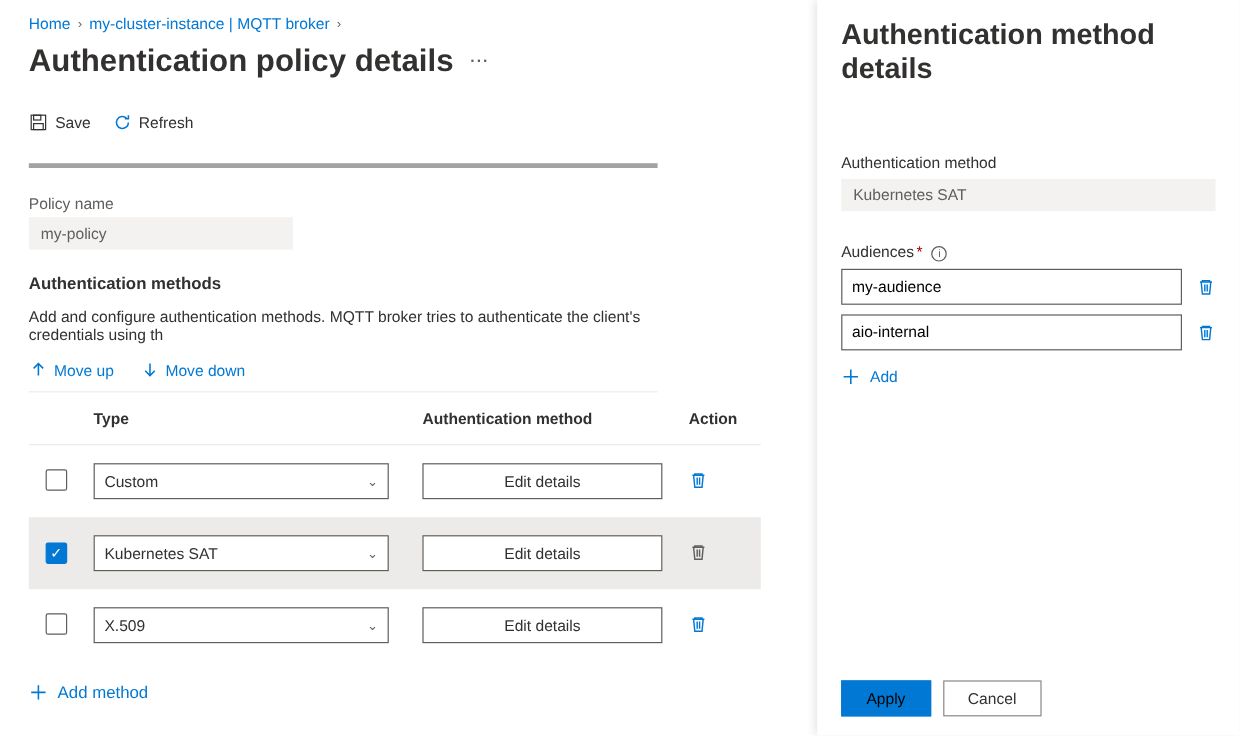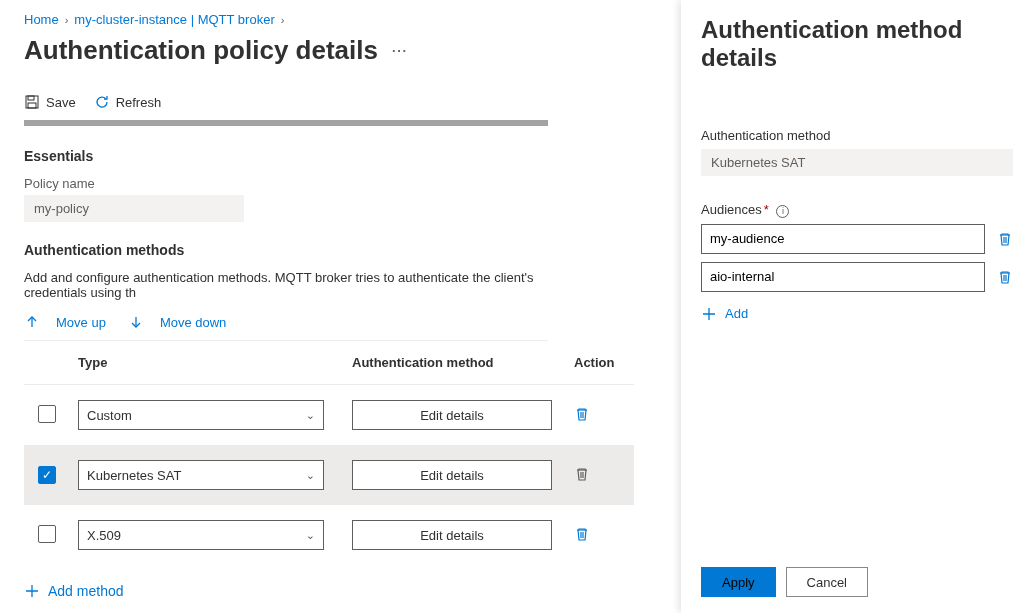--- a/index.html
+++ b/index.html
@@ -35,22 +35,22 @@
     display: flex;
     align-items: center;
     gap: 14px;
   }
   .dots { font-size: 13px; color: #605e5c; letter-spacing: 1px; cursor: pointer; }
   
   .toolbar {
     display: flex;
     align-items: center;
     gap: 18px;
-    padding-bottom: 10px;
-    border-bottom: 6px solid #a3a3a3;
+    padding-bottom: 26px;
+    border-bottom: 4px solid #a3a3a3;
     margin-bottom: 22px;
     font-size: 13px;
     color: #323130;
   }
   .toolbar-btn { display: flex; align-items: center; gap: 6px; cursor: pointer; }
   .icon-svg { width: 16px; height: 16px; flex-shrink: 0; }
   
   .section-heading { font-weight: 600; font-size: 14px; margin-bottom: 12px; }
   .field-label { color: #605e5c; font-size: 13px; margin-bottom: 4px; }
   .readonly-field {
@@ -65,21 +65,21 @@
   .methods-desc { color: #323130; margin-bottom: 14px; }
   .move-controls {
     display: flex;
     gap: 22px;
     color: #0078d4;
     padding-bottom: 10px;
     border-bottom: 1px solid #edebe9;
     margin-bottom: 0;
     cursor: pointer;
   }
-  .move-controls span { display: inline-flex; align-items: center; gap: 16px; }
+  .move-controls span { display: inline-flex; align-items: center; gap: 5px; }
   
   .methods-table { width: 610px; }
   .thead {
     display: flex;
     align-items: center;
     padding: 14px 0;
     border-bottom: 1px solid #edebe9;
     font-weight: 600;
   }
   .col-check { width: 54px; padding-left: 14px; }
@@ -227,21 +227,20 @@
     </div>
     <div class="toolbar-btn">
       <svg class="icon-svg" viewBox="0 0 16 16" fill="none" stroke="#0078d4" stroke-width="1.3">
           <path d="M13 8a5 5 0 1 1-1.5-3.5"></path>
           <path d="M13 2v3h-3"></path>
         </svg>
       <span>Refresh</span>
     </div>
   </div>
 
-  <div class="section-heading">Essentials</div>
   <div class="field-label">Policy name</div>
   <div class="readonly-field">my-policy</div>
 
   <div class="section-heading">Authentication methods</div>
   <div class="methods-desc">Add and configure authentication methods. MQTT broker tries to authenticate the client's credentials using th</div>
 
   <div class="move-controls">
     <span>
       <svg class="icon-svg" viewBox="0 0 16 16" fill="none" stroke="#0078d4" stroke-width="1.3">
           <path d="M8 13V3"></path>

